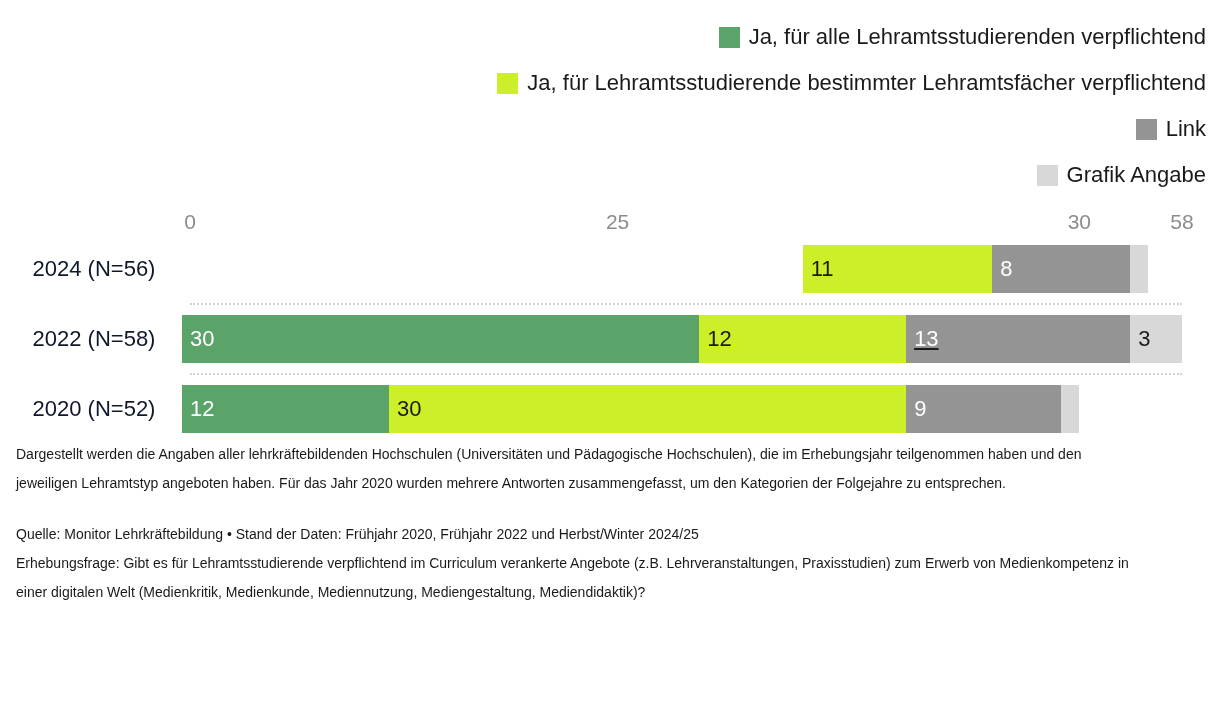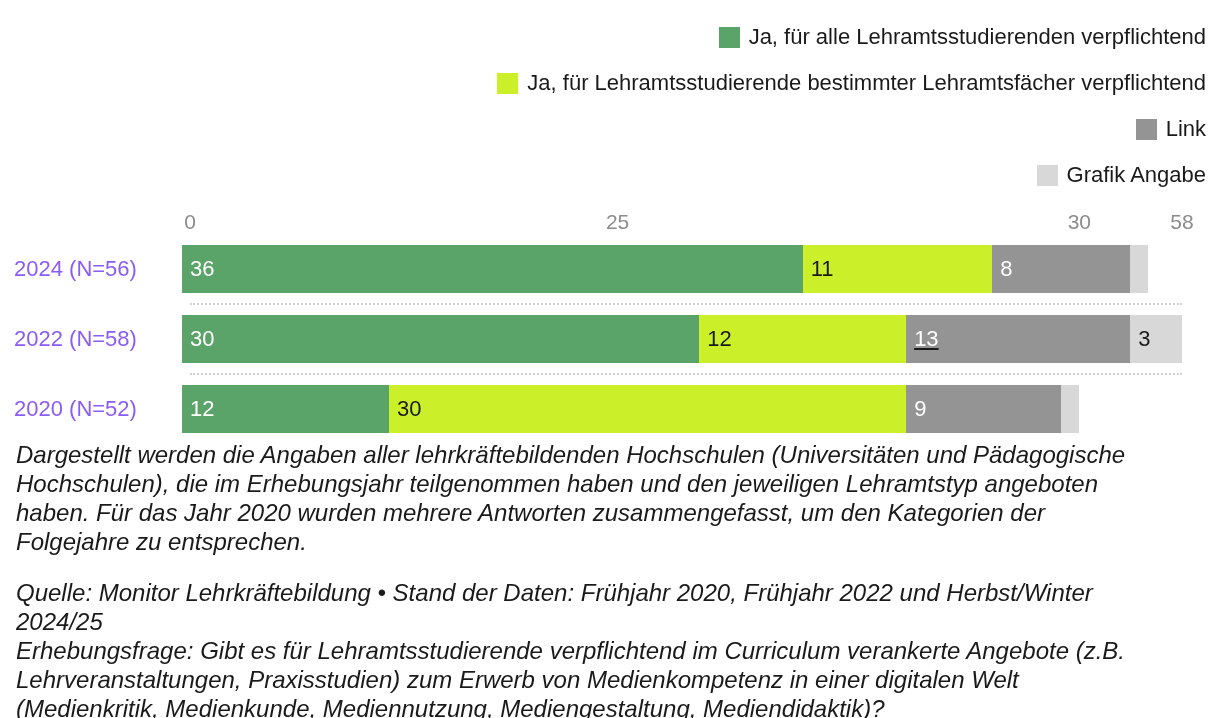--- a/index.html
+++ b/index.html
@@ -73,25 +73,25 @@
   .row {
     position: relative;
     display: flex;
     align-items: center;
     height: 50px;
     margin-bottom: 18px;
   }
   .row-label {
     width: 168px;
     flex: 0 0 168px;
-    text-align: left;
+    text-align: center;
     padding-right: 8px;
     box-sizing: border-box;
     font-size: 22px;
-    color: #8b5cf6;
+    color: #0f172a;
     white-space: nowrap;
   }
   .bar-track {
     position: relative;
     height: 48px;
     flex: 1 1 auto;
     margin-right: 24px;
   }
   .seg {
     position: absolute;
@@ -117,25 +117,24 @@
     position: relative;
     top: -9px;
   }
 
   
   .notes {
     margin-top: 30px;
     margin-left: 2px;
   }
   .note-block {
-    font-size: 24px;
+    font-size: 14px;
     line-height: 29px;
     color: #1a1a1a;
     max-width: 1130px;
-    font-style: italic;
   }
   .note-block.spaced {
     margin-top: 22px;
   }
   .note-line { display: block; }
 </style>
 </head>
 <body>
 
 <div class="page">
@@ -163,23 +162,20 @@
     <div class="axis" id="axis">
         <span class="tick" style="left: 0%;">0</span>
         <span class="tick" style="left: 43.1034%;">25</span>
         <span class="tick" style="left: 89.6552%;">30</span>
         <span class="tick" style="left: 100%;">58</span>
       </div>
     <div class="rows" id="rows">
         <div class="row">
           <div class="row-label">2024 (N=56)</div>
           <div class="bar-track">
-            <div class="seg" style="left: 0%; width: 62.069%; background: rgb(90, 164, 105);">
-              <span class="seg-value val-light">36</span>
-            </div>
             <div class="seg" style="left: 62.069%; width: 18.9655%; background: rgb(203, 240, 42);">
               <span class="seg-value val-dark">11</span>
             </div>
             <div class="seg" style="left: 81.0345%; width: 13.7931%; background: rgb(148, 148, 148);">
               <span class="seg-value val-light">8</span>
             </div>
             <div class="seg" style="left: 94.8276%; width: 1.72414%; background: rgb(216, 216, 216);"></div>
           </div>
         </div>
         <div class="row-sep"></div>

